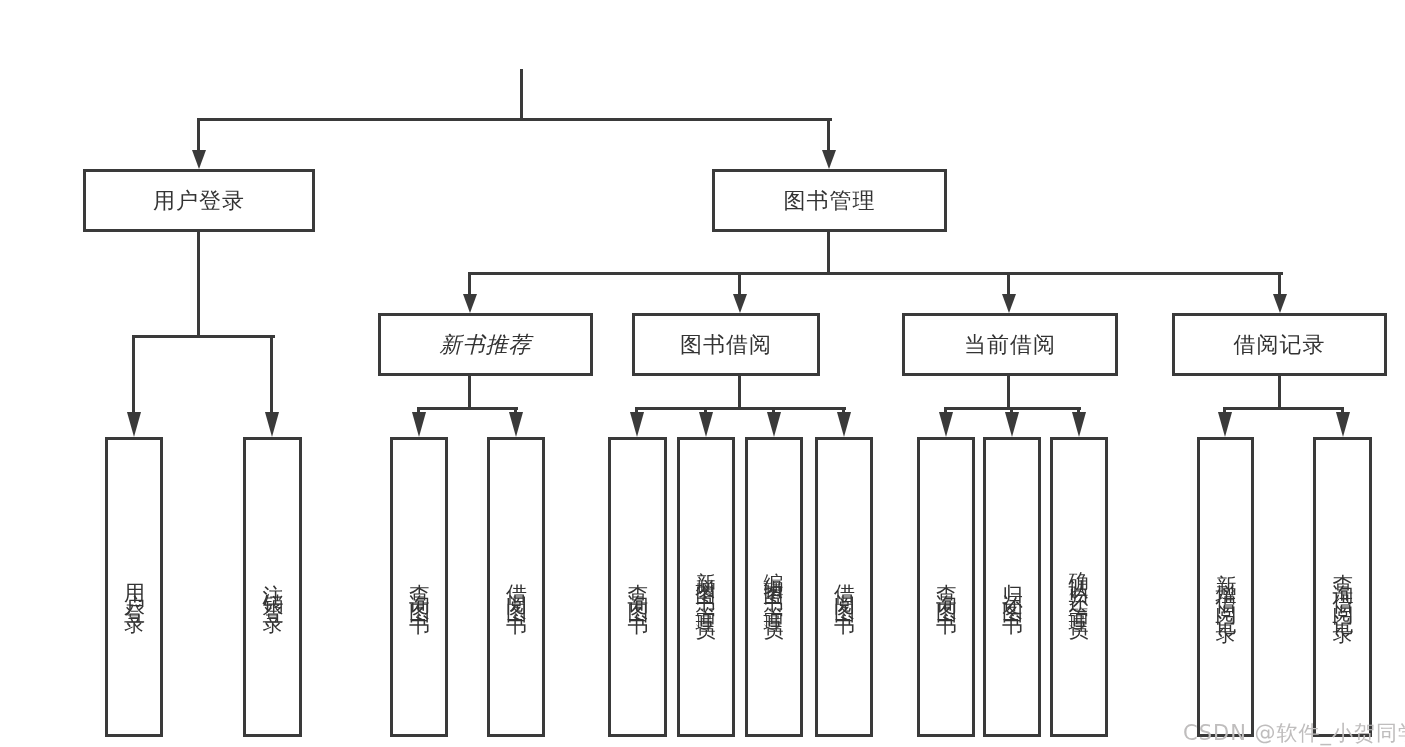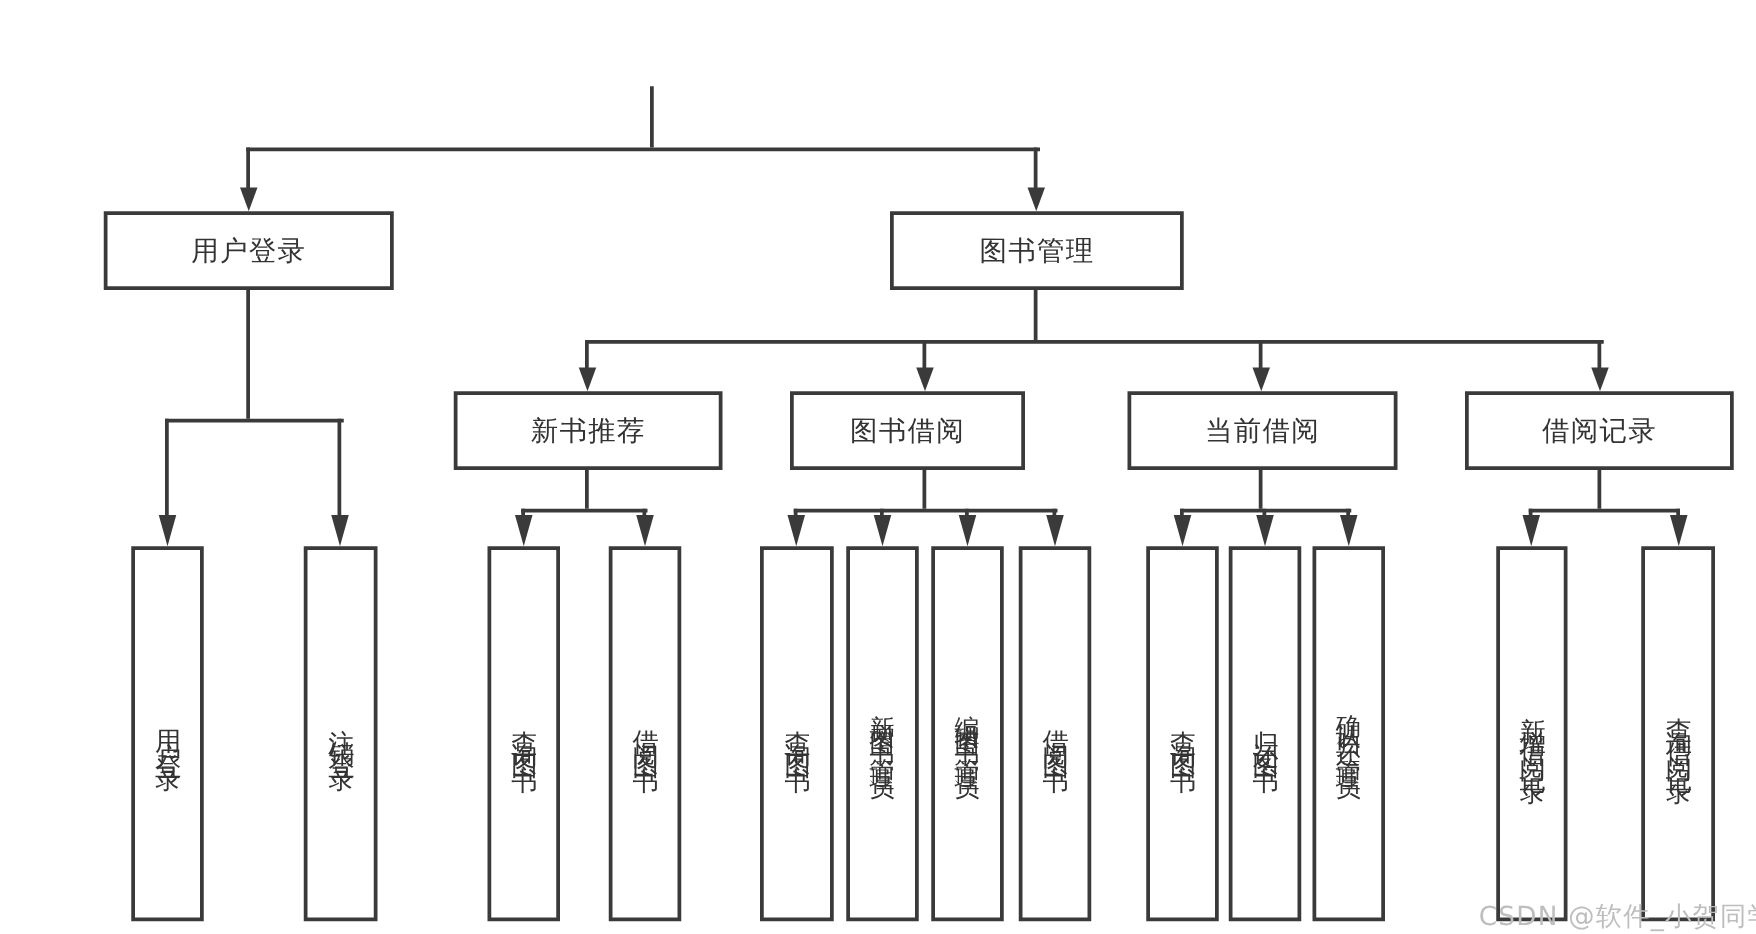--- a/index.html
+++ b/index.html
@@ -65,21 +65,21 @@
 <div id="stage">
 
 
   <div class="box" style="left:83px;top:169px;width:232px;height:63px;">
     <span class="hlabel">用户登录</span>
   </div>
   <div class="box" style="left:712px;top:169px;width:235px;height:63px;">
     <span class="hlabel">图书管理</span>
   </div>
 
-  <div class="box" style="left:363px;top:313px;width:215px;height:63px;">
+  <div class="box" style="left:378px;top:313px;width:215px;height:63px;font-style:italic;">
     <span class="hlabel">新书推荐</span>
   </div>
   <div class="box" style="left:632px;top:313px;width:188px;height:63px;">
     <span class="hlabel">图书借阅</span>
   </div>
   <div class="box" style="left:902px;top:313px;width:216px;height:63px;">
     <span class="hlabel">当前借阅</span>
   </div>
   <div class="box" style="left:1172px;top:313px;width:215px;height:63px;">
     <span class="hlabel">借阅记录</span>

